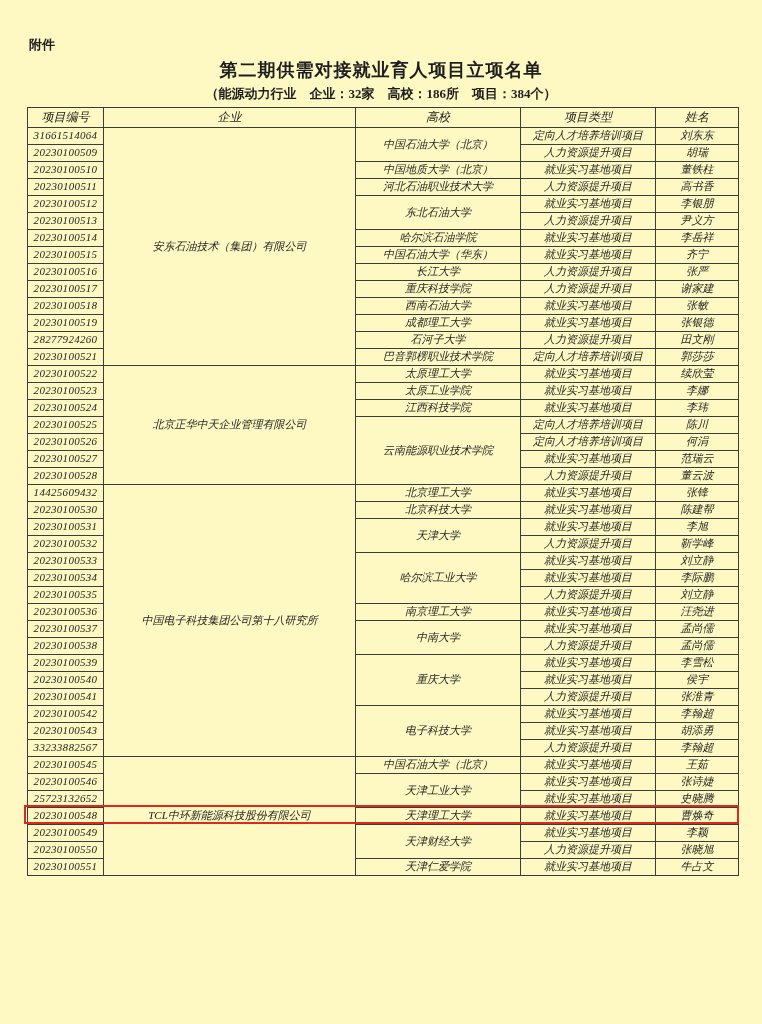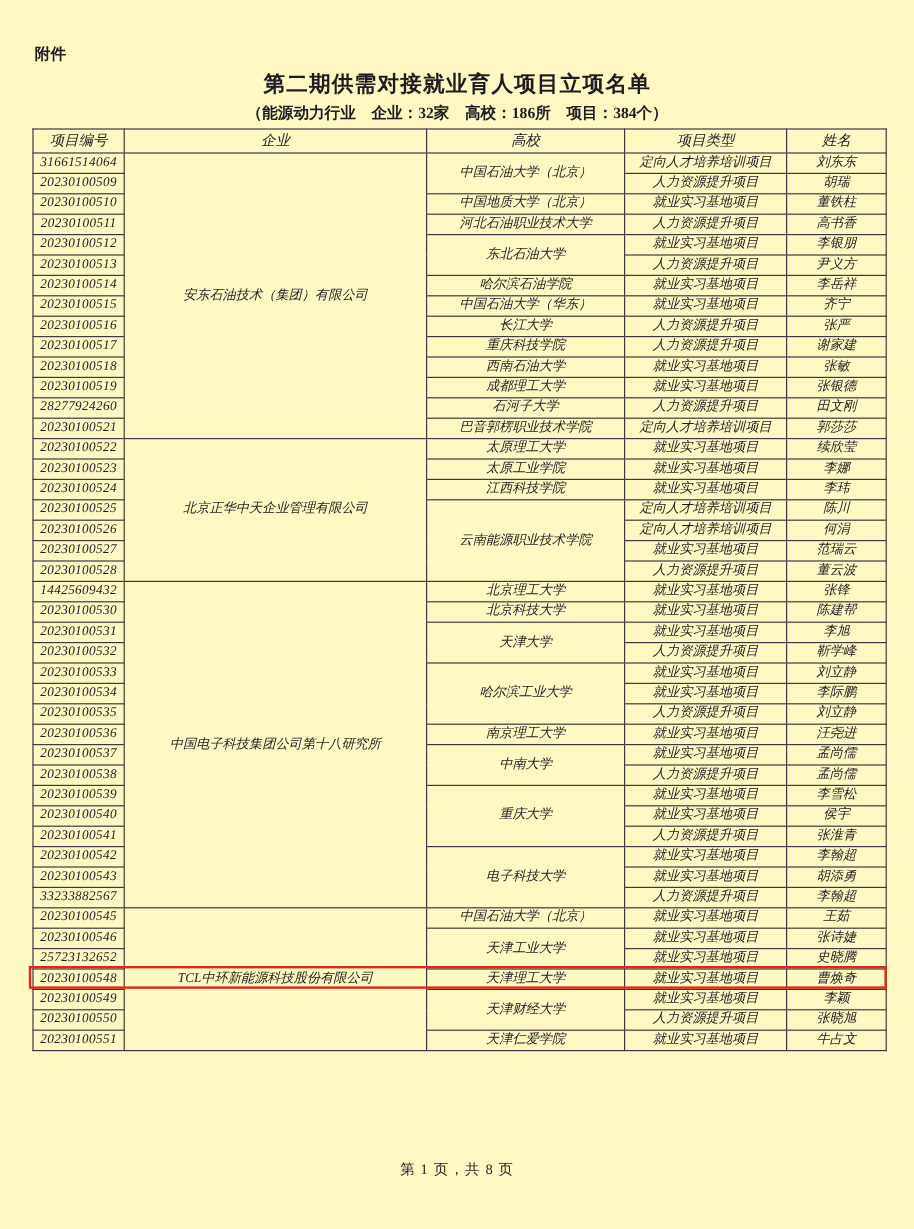--- a/index.html
+++ b/index.html
@@ -337,15 +337,14 @@
           <td class="c-id">20230100551</td>
           <td class="c-uni" rowspan="1">天津仁爱学院</td>
           <td class="c-type">就业实习基地项目</td>
           <td class="c-name">牛占文</td>
         </tr>
       </tbody>
   </table>
 
   <div class="hl-box" style="left: 23.5px; top: 804.5px; width: 715px; height: 19px; border-color: rgb(221, 40, 27);"></div>
 
-  <div class="page-footer">第 1 页，共 8 页</div>
 
 </div>
 
 </body></html>

